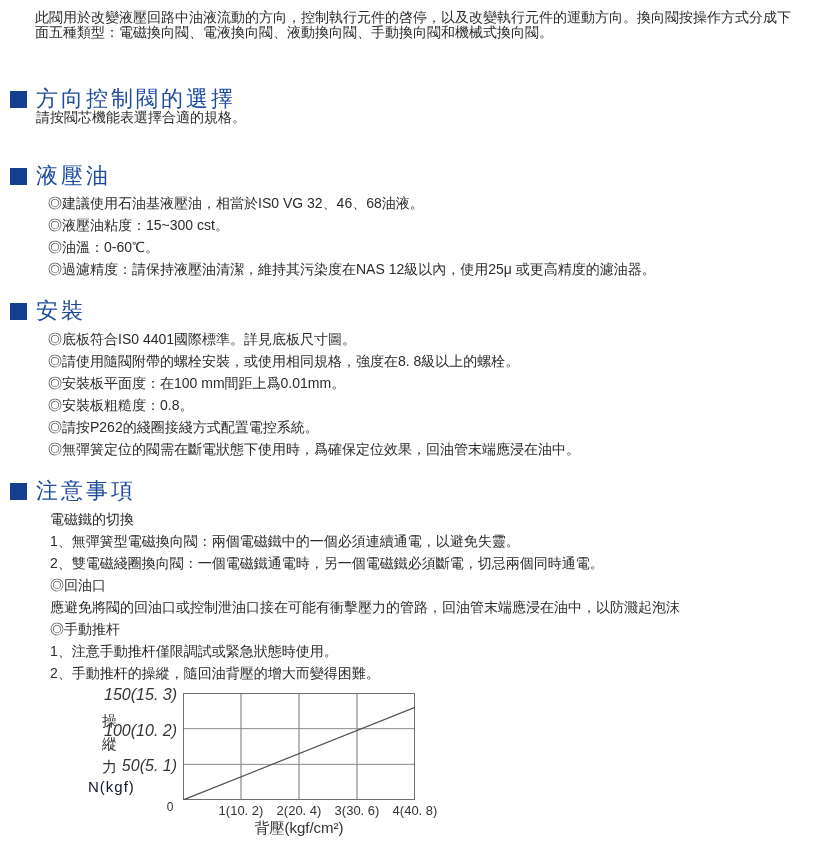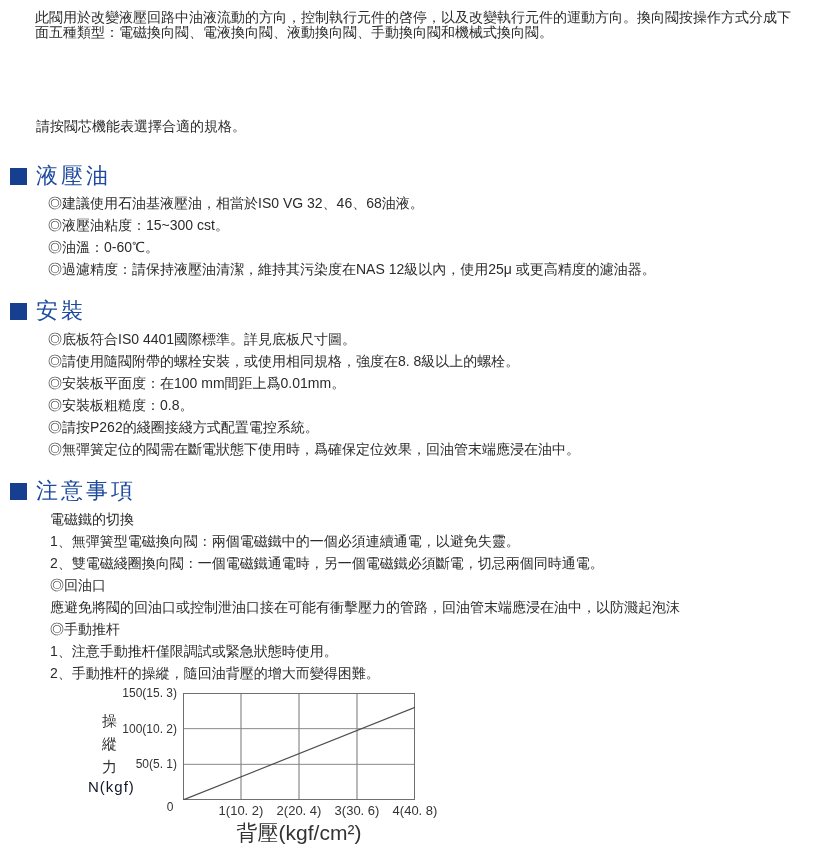--- a/index.html
+++ b/index.html
@@ -23,33 +23,37 @@
     font-size:22px;font-weight:500;color:var(--head-color);
     margin:0 0 0 9px;letter-spacing:3px;white-space:nowrap;
   }
   .items{position:absolute;font-size:14px;line-height:22px;}
   .item{white-space:nowrap;}
   
   .chart{position:absolute;left:88px;top:688px;width:390px;height:162px;}
   .plot{position:absolute;left:95px;top:5px;}
   .ych{position:absolute;left:14px;font-size:15px;color:#333;}
   .yunit{position:absolute;left:0px;top:90px;font-size:15px;color:#0f172a;letter-spacing:1px;}
-  .ytick{position:absolute;left:0;width:89px;text-align:right;font-size:12px;color:#333;white-space:nowrap;}
+  .ytick{position:absolute;left:0;width:89px;text-align:right;font-size:16px;color:#333;white-space:nowrap;font-style:italic;}
   .xtick{position:absolute;top:115px;transform:translateX(-50%);font-size:13px;color:#333;white-space:nowrap;}
   .origin{position:absolute;left:76px;top:112px;width:12px;text-align:center;font-size:12px;color:#333;}
-  .xlab{position:absolute;left:95px;top:131px;width:232px;text-align:center;font-size:21px;color:#333;}
+  .xlab{position:absolute;left:95px;top:131px;width:232px;text-align:center;font-size:15px;color:#333;}
 </style>
 </head>
 <body>
 
 <div class="page">
 
   <p class="intro">此閥用於改變液壓回路中油液流動的方向，控制執行元件的啓停，以及改變執行元件的運動方向。換向閥按操作方式分成下面五種類型：電磁換向閥、電液換向閥、液動換向閥、手動換向閥和機械式換向閥。</p>
 
-  <div class="items" style="left:36px;top:115px">
+  <div class="sec-head" style="top:84px">
+    <span class="sq"></span>
+    <h2 class="stitle">方向控制閥的選擇</h2>
+  </div>
+  <div class="items" style="left:36px;top:106px">
     <div class="item">請按閥芯機能表選擇合適的規格。</div>
   </div>
 
   <div class="sec-head" style="top:161px">
     <span class="sq"></span>
     <h2 class="stitle">液壓油</h2>
   </div>
   <div class="items" style="left:48px;top:192px">
     <div class="item">◎建議使用石油基液壓油，相當於IS0 VG 32、46、68油液。</div>
     <div class="item">◎液壓油粘度：15~300 cst。</div>

